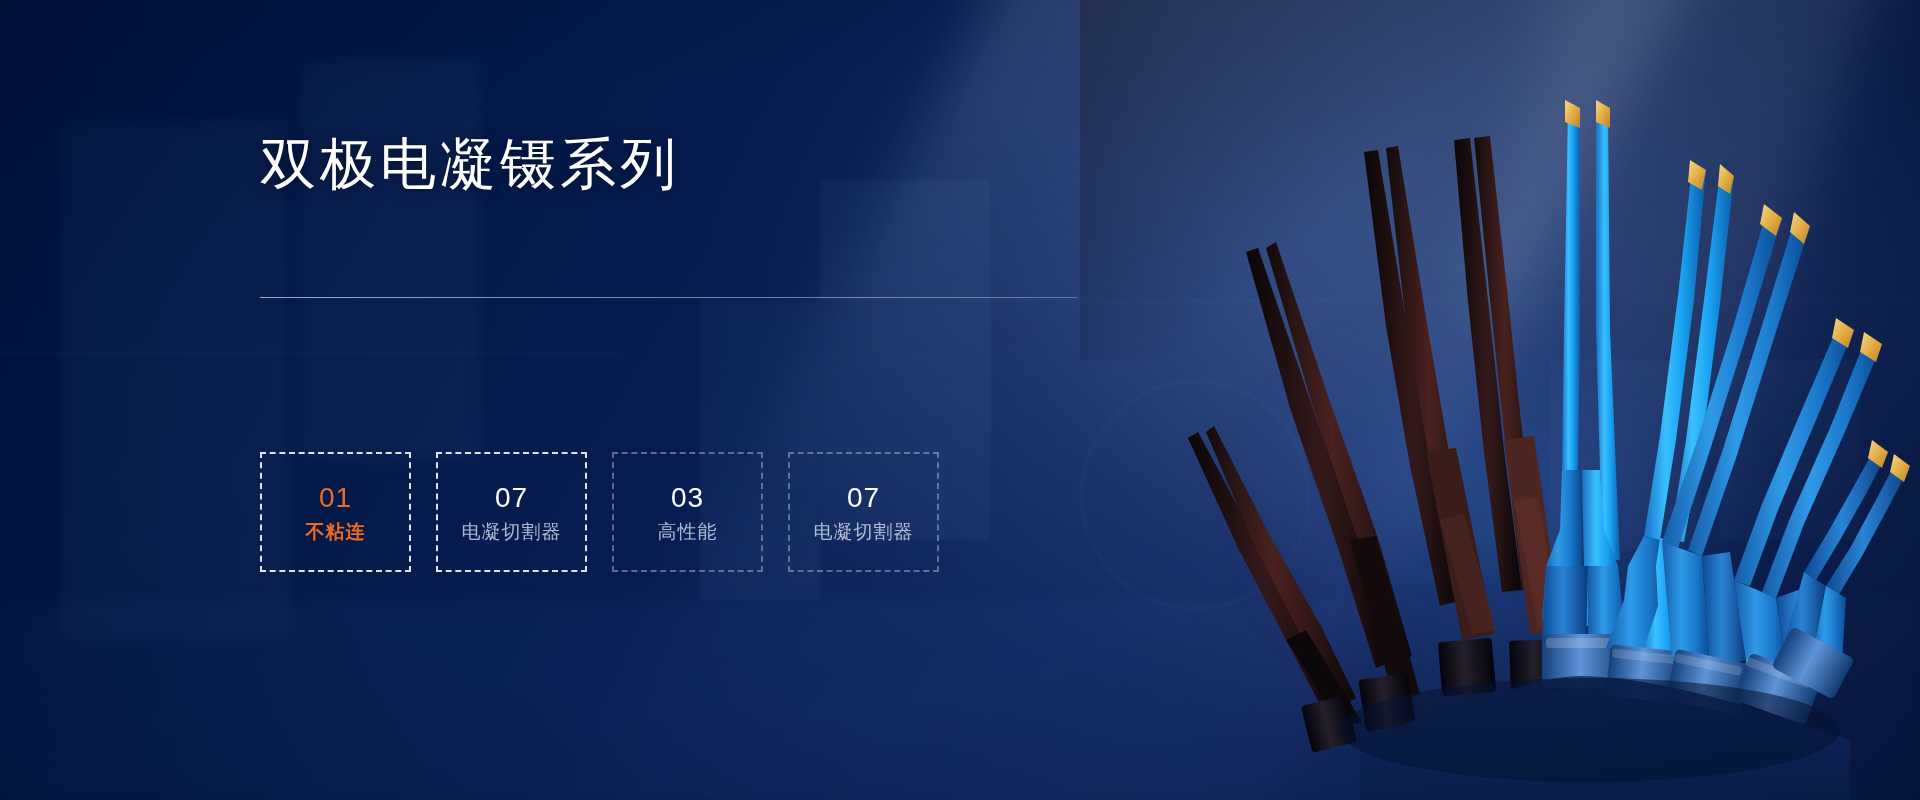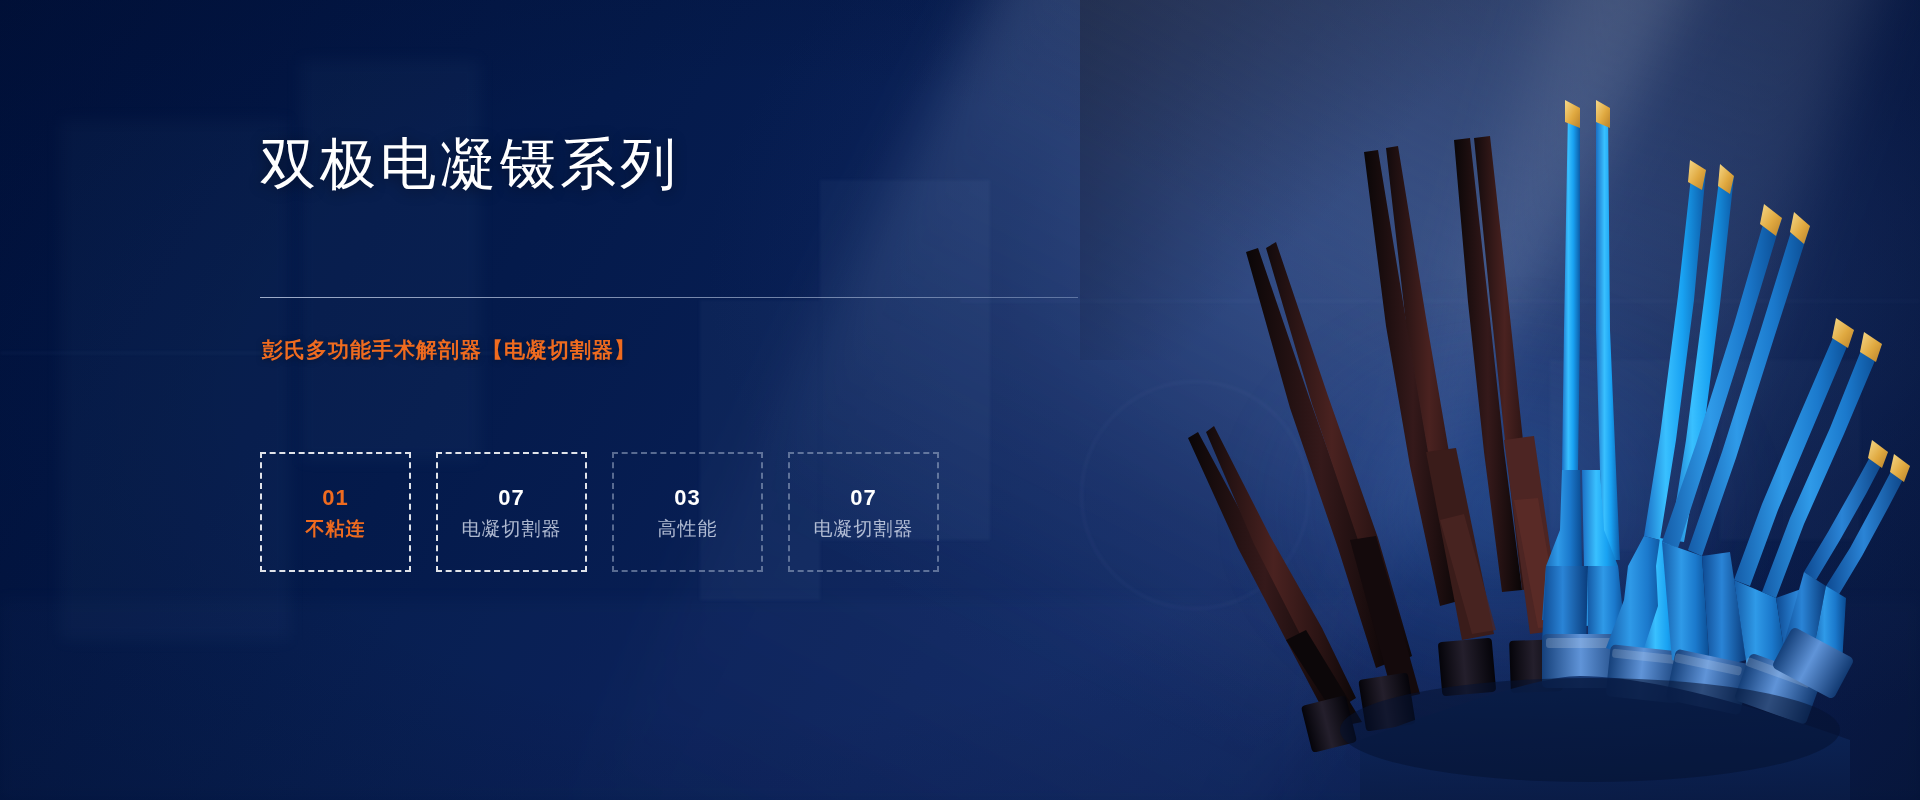--- a/index.html
+++ b/index.html
@@ -82,21 +82,21 @@
   .features{ position:absolute; top:452px; left:0; display:flex; gap:25px; }
   .feature{
     width:151px; height:120px;
     display:flex; flex-direction:column;
     align-items:center; justify-content:center;
     border:2px dashed rgba(255,255,255,0.88);
     gap:10px;
   }
   .feature.dim{ border-color:rgba(178,192,216,0.48);text-align:right; }
   .feature .num{
-    font-size:22px; font-weight:700; letter-spacing:1px; color:#ffffff;
+    font-size:28px; font-weight:400; letter-spacing:1px; color:#ffffff;
     line-height:1;
   }
   .feature .lbl{
     font-size:19px; color:rgba(216,224,240,0.80); letter-spacing:1px; line-height:1;
   }
   .feature.accent .num{ color:#ef6b1f; }
   .feature.accent .lbl{ color:#ef6b1f; font-weight:700; }
 
   
   .art{
@@ -278,21 +278,20 @@
       <path d="M250 740 Q420 676 470 676 Q560 676 740 740 L740 800 L250 800 Z" fill="url(#gBase)" opacity="0.85"></path>
       <ellipse cx="480" cy="730" rx="250" ry="52" fill="rgba(6,18,50,0.55)"></ellipse>
     </svg>
   </div>
 
   <div class="bg-vignette"></div>
 
   <div class="content">
     <h1 class="title-cn">双极电凝镊系列</h1>
     <div class="divider"></div>
-    <div class="subtitle">彭氏多功能手术解剖器【电凝切割器】</div>
 
     <div class="features">
       <div class="feature accent">
         <div class="num">01</div>
         <div class="lbl">不粘连</div>
       </div>
       <div class="feature">
         <div class="num">07</div>
         <div class="lbl">电凝切割器</div>
       </div>

